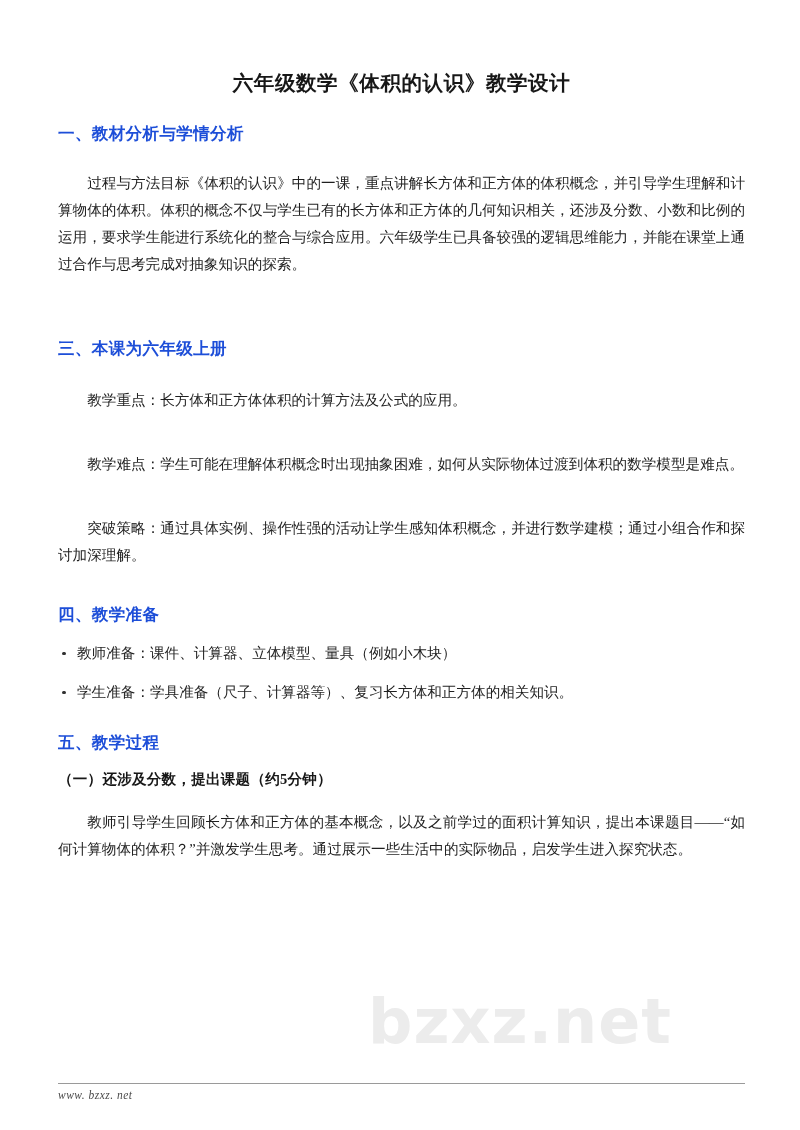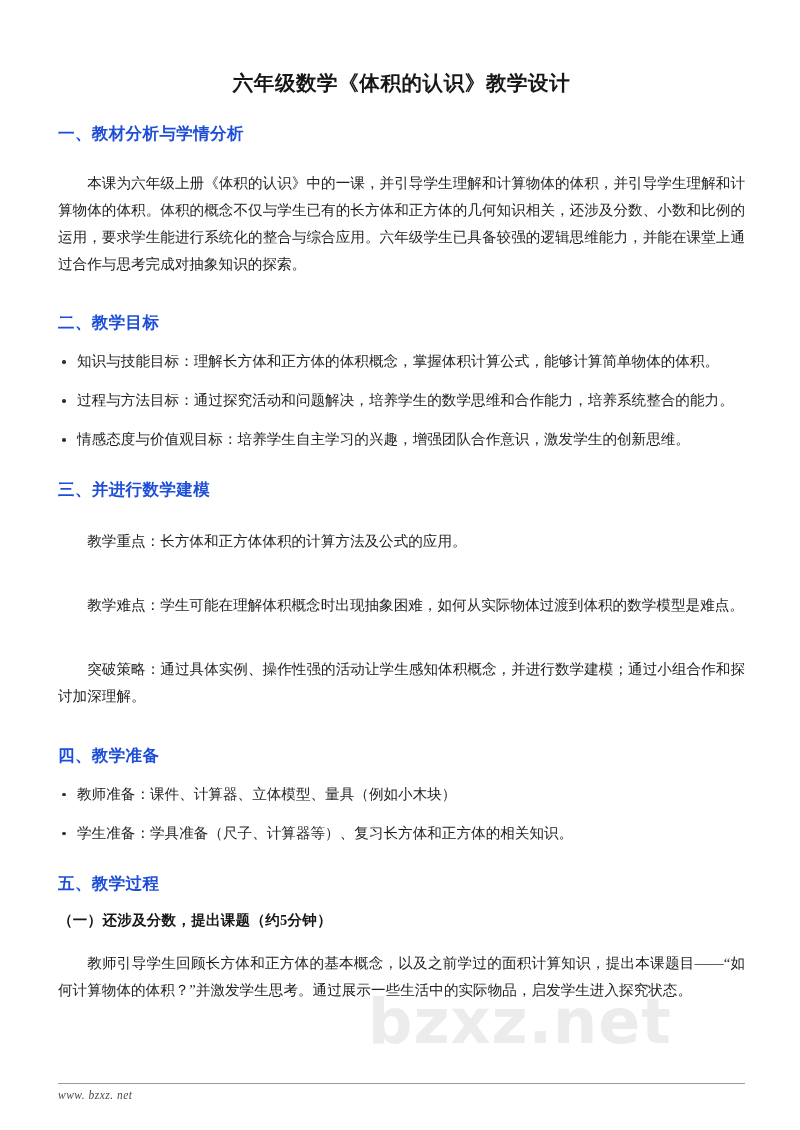--- a/index.html
+++ b/index.html
@@ -144,39 +144,30 @@
 
   <div class="content">
 
     <h1 class="doc-title">六年级数学《体积的认识》教学设计</h1>
 
     <div class="gap-26"></div>
 
     <div>
       <div class="h-sec">一、教材分析与学情分析</div>
       <div class="gap-10"></div>
-      <p class="para indent">本课为六年级上册《体积的认识》中的一课，并引导学生理解和计算物体的体积，并引导学生理解和计算物体的体积。体积的概念不仅与学生已有的长方体和正方体的几何知识相关，还涉及分数、小数和比例的运用，要求学生能进行系统化的整合与综合应用。六年级学生已具备较强的逻辑思维能力，并能在课堂上通过合作与思考完成对抽象知识的探索。</p>
+      <p class="para indent">过程与方法目标《体积的认识》中的一课，重点讲解长方体和正方体的体积概念，并引导学生理解和计算物体的体积。体积的概念不仅与学生已有的长方体和正方体的几何知识相关，还涉及分数、小数和比例的运用，要求学生能进行系统化的整合与综合应用。六年级学生已具备较强的逻辑思维能力，并能在课堂上通过合作与思考完成对抽象知识的探索。</p>
     </div>
 
     <div class="gap-20"></div>
 
-    <div>
-      <div class="h-sec">二、教学目标</div>
-      <div class="gap-14"></div>
-      <ul class="blist">
-        <li>知识与技能目标：理解长方体和正方体的体积概念，掌握体积计算公式，能够计算简单物体的体积。</li>
-        <li style="margin-top:12px">过程与方法目标：通过探究活动和问题解决，培养学生的数学思维和合作能力，培养系统整合的能力。</li>
-        <li style="margin-top:12px">情感态度与价值观目标：培养学生自主学习的兴趣，增强团队合作意识，激发学生的创新思维。</li>
-      </ul>
-    </div>
 
     <div class="gap-26"></div>
 
     <div>
-      <div class="h-sec">三、并进行数学建模</div>
+      <div class="h-sec">三、本课为六年级上册</div>
       <div class="gap-12"></div>
       <p class="para indent">教学重点：长方体和正方体体积的计算方法及公式的应用。</p>
       <div class="gap-8"></div>
       <p class="para indent">教学难点：学生可能在理解体积概念时出现抽象困难，如何从实际物体过渡到体积的数学模型是难点。</p>
       <div class="gap-8"></div>
       <p class="para indent">突破策略：通过具体实例、操作性强的活动让学生感知体积概念，并进行数学建模；通过小组合作和探讨加深理解。</p>
     </div>
 
     <div class="gap-20"></div>
 

